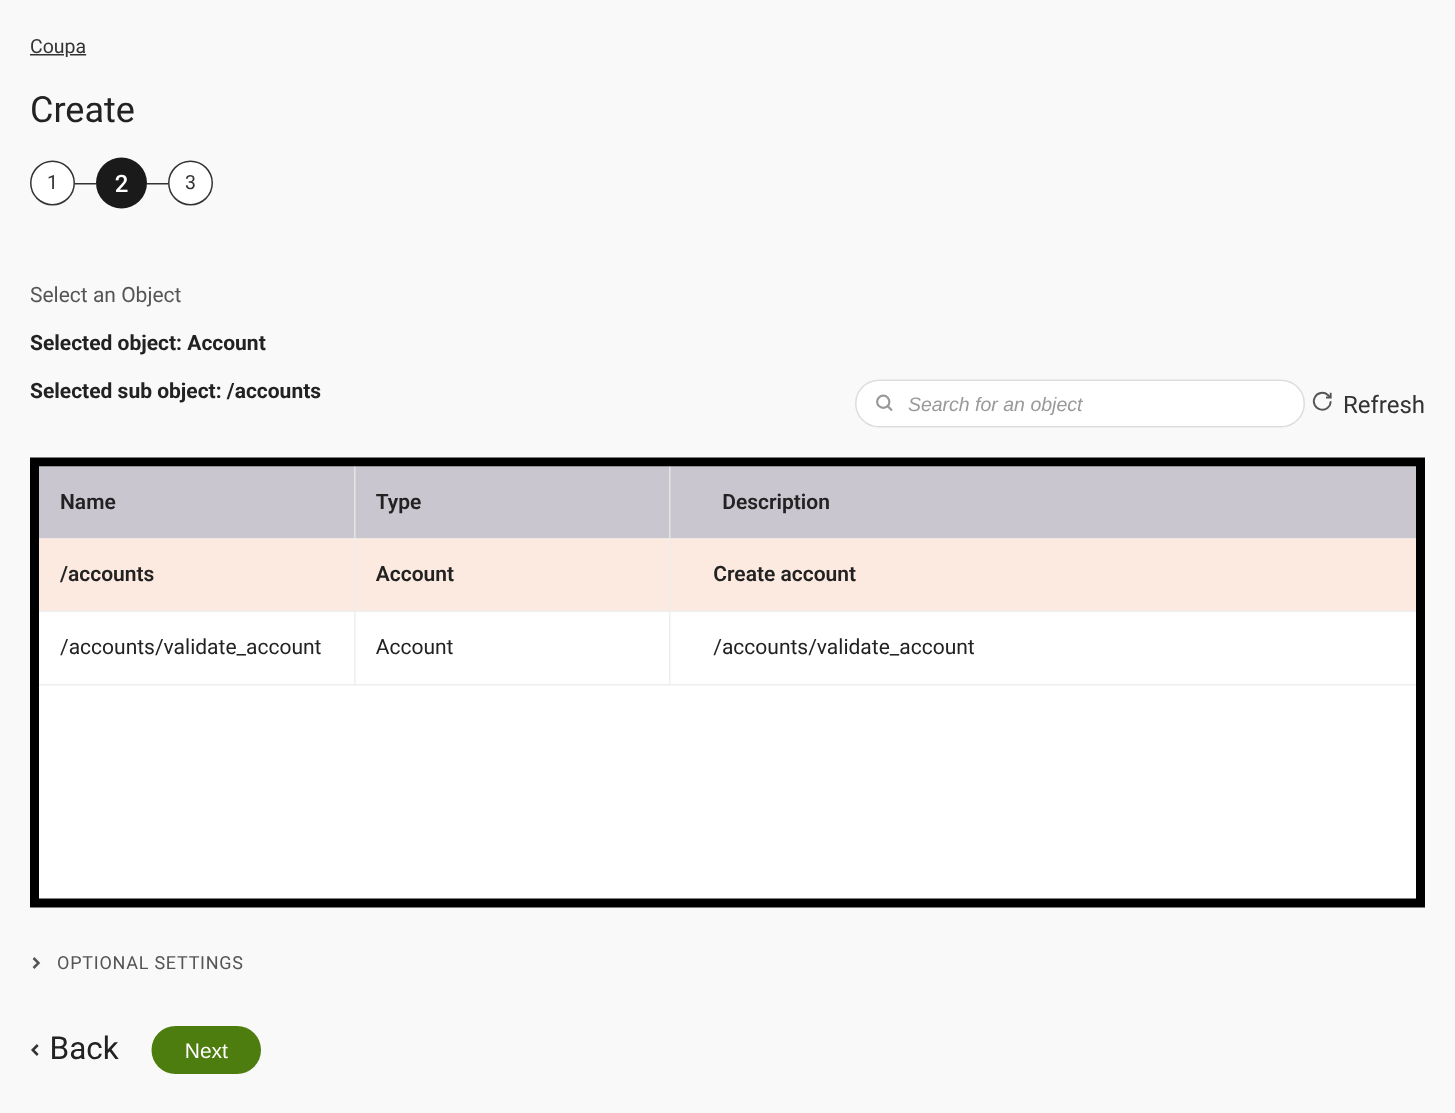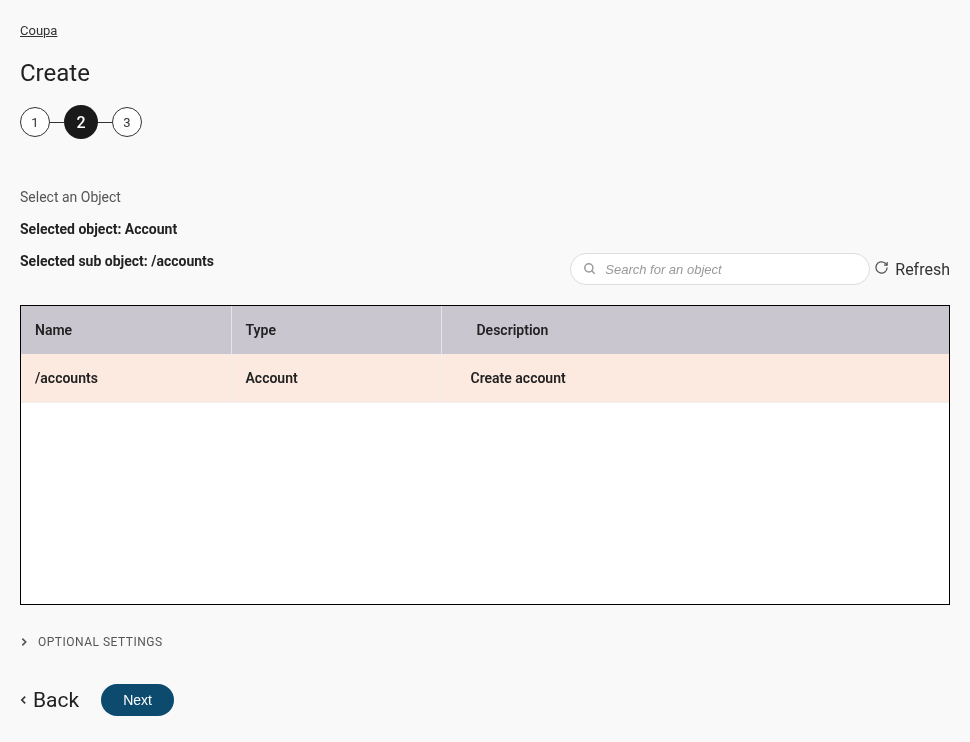--- a/index.html
+++ b/index.html
@@ -100,21 +100,21 @@
   .search-box input::placeholder { color: #999; font-style: italic; }
   .refresh {
     display: flex;
     align-items: flex-start;
     gap: 6px;
     font-size: 16px;
     color: #333;
     cursor: pointer;
   }
   .table-wrap {
-    border: 1px solid #000000;
+    border: 6px solid #000000;
     background: #fff;
     height: 300px;
     overflow: hidden;
   }
   table {
     width: 100%;
     border-collapse: collapse;
   }
   thead th {
     background: #c9c6cf;
@@ -166,21 +166,21 @@
     cursor: pointer;
   }
   .btn {
     border: none;
     border-radius: 16px;
     padding: 8px 22px;
     font-size: 14px;
     cursor: pointer;
   }
   .btn-primary {
-    background: #0c4a6e;
+    background: #4d7c0f;
     color: #fff;
   }
   .btn-secondary {
     background: #9b9b9b;
     color: #fff;
   }
   svg { display: block; }
 </style>
 </head>
 <body>
@@ -238,20 +238,25 @@
         <th class="col-type">Type</th>
         <th>Description</th>
       </tr>
     </thead>
     <tbody>
       <tr class="selected">
         <td>/accounts</td>
         <td>Account</td>
         <td>Create account</td>
       </tr>
+      <tr>
+        <td>/accounts/validate_account</td>
+        <td>Account</td>
+        <td>/accounts/validate_account</td>
+      </tr>
     </tbody>
   </table>
 </div>
 
 <div class="optional">
   <span>
     <svg width="8" height="10" viewBox="0 0 8 12" fill="none" stroke="#555" stroke-width="2">
         <polyline points="2 2 6 6 2 10"></polyline>
       </svg>
   </span>

